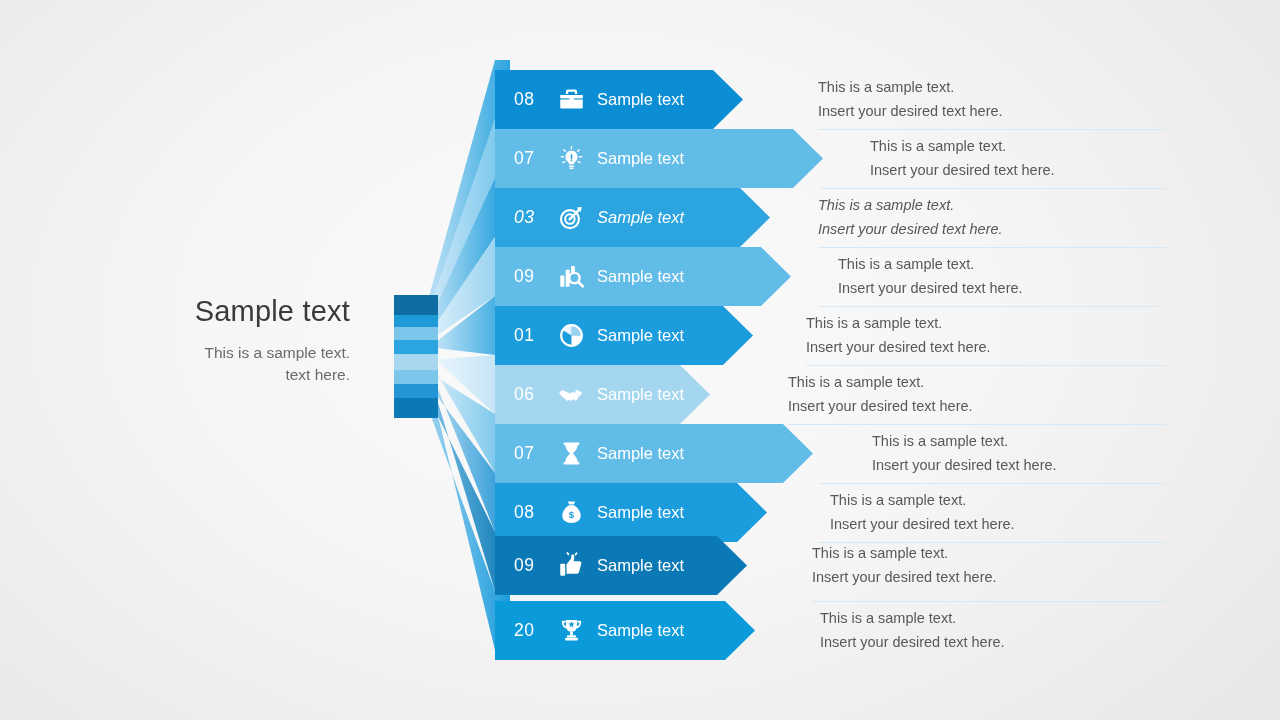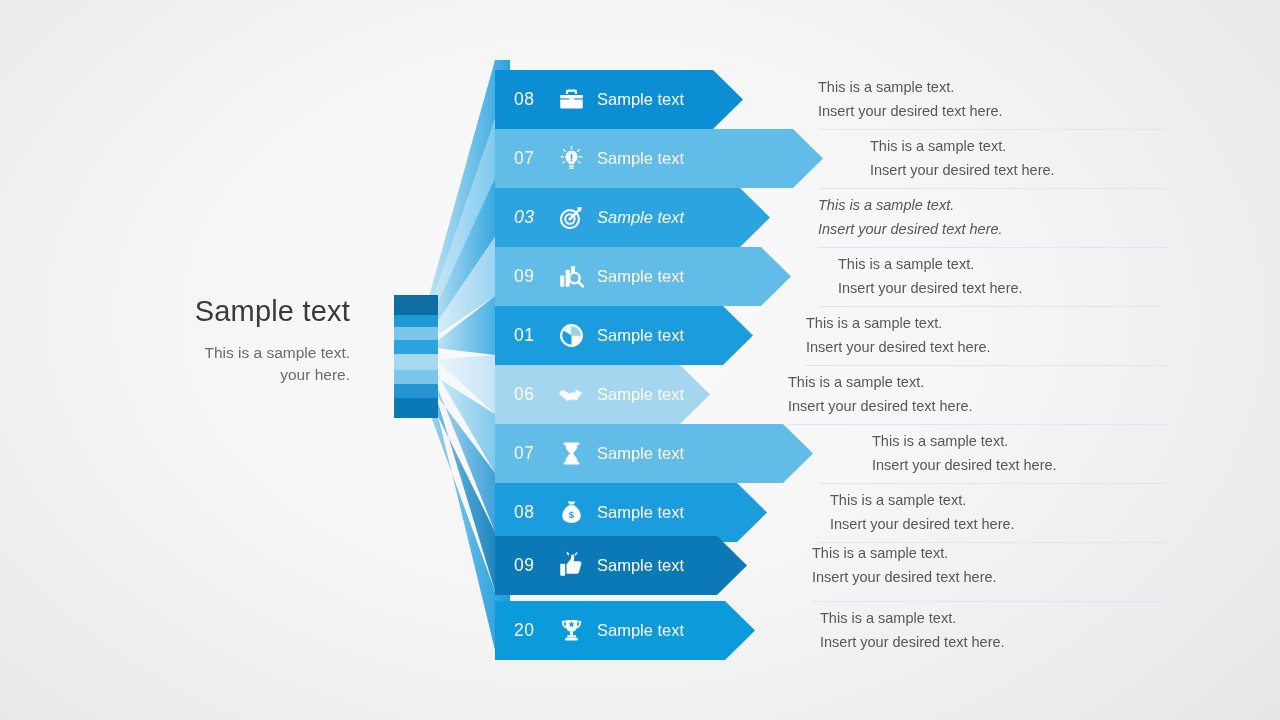--- a/index.html
+++ b/index.html
@@ -58,21 +58,21 @@
 </style>
 </head>
 <body>
 
 <div id="stage">
 
   <div id="title-block">
     <div class="headline">Sample text</div>
     <div class="sub">
       <div>This is a sample text.</div>
-      <div>your here.</div>
+      <div>text here.</div>
     </div>
   </div>
 
   <div id="funnel">
     <svg width="120" height="602" viewBox="0 0 120 602" xmlns="http://www.w3.org/2000/svg">
       <defs>
         <linearGradient id="g1" x1="0" y1="0" x2="1" y2="0">
           <stop offset="0" stop-color="#bfe2f5"></stop>
             <stop offset="1" stop-color="#2ba4df"></stop>
           </linearGradient>

